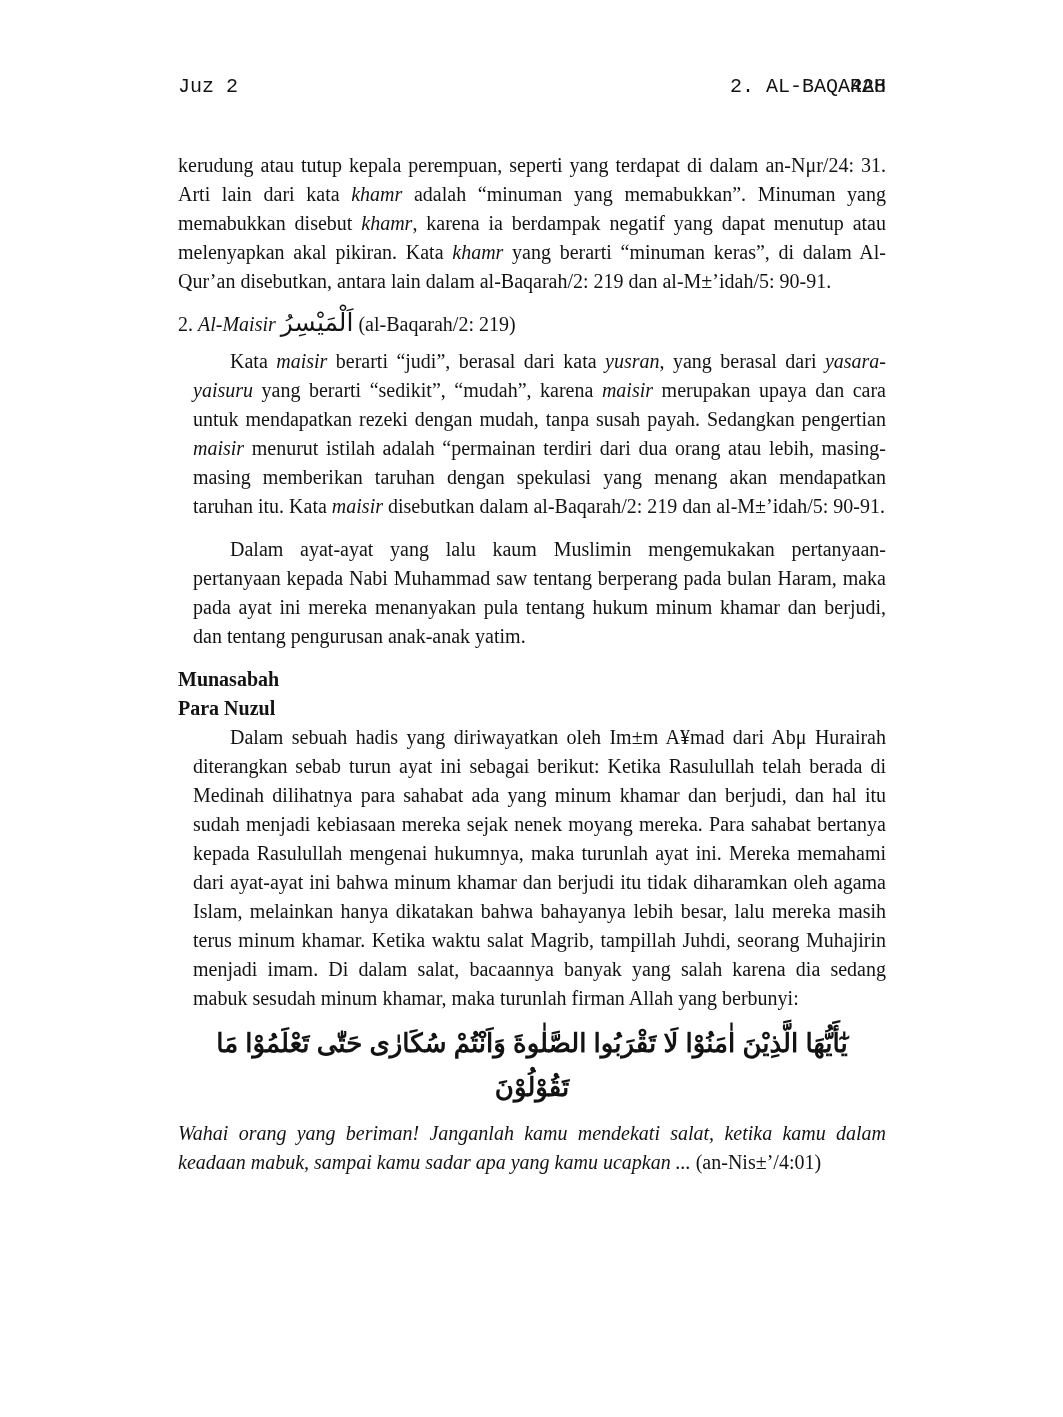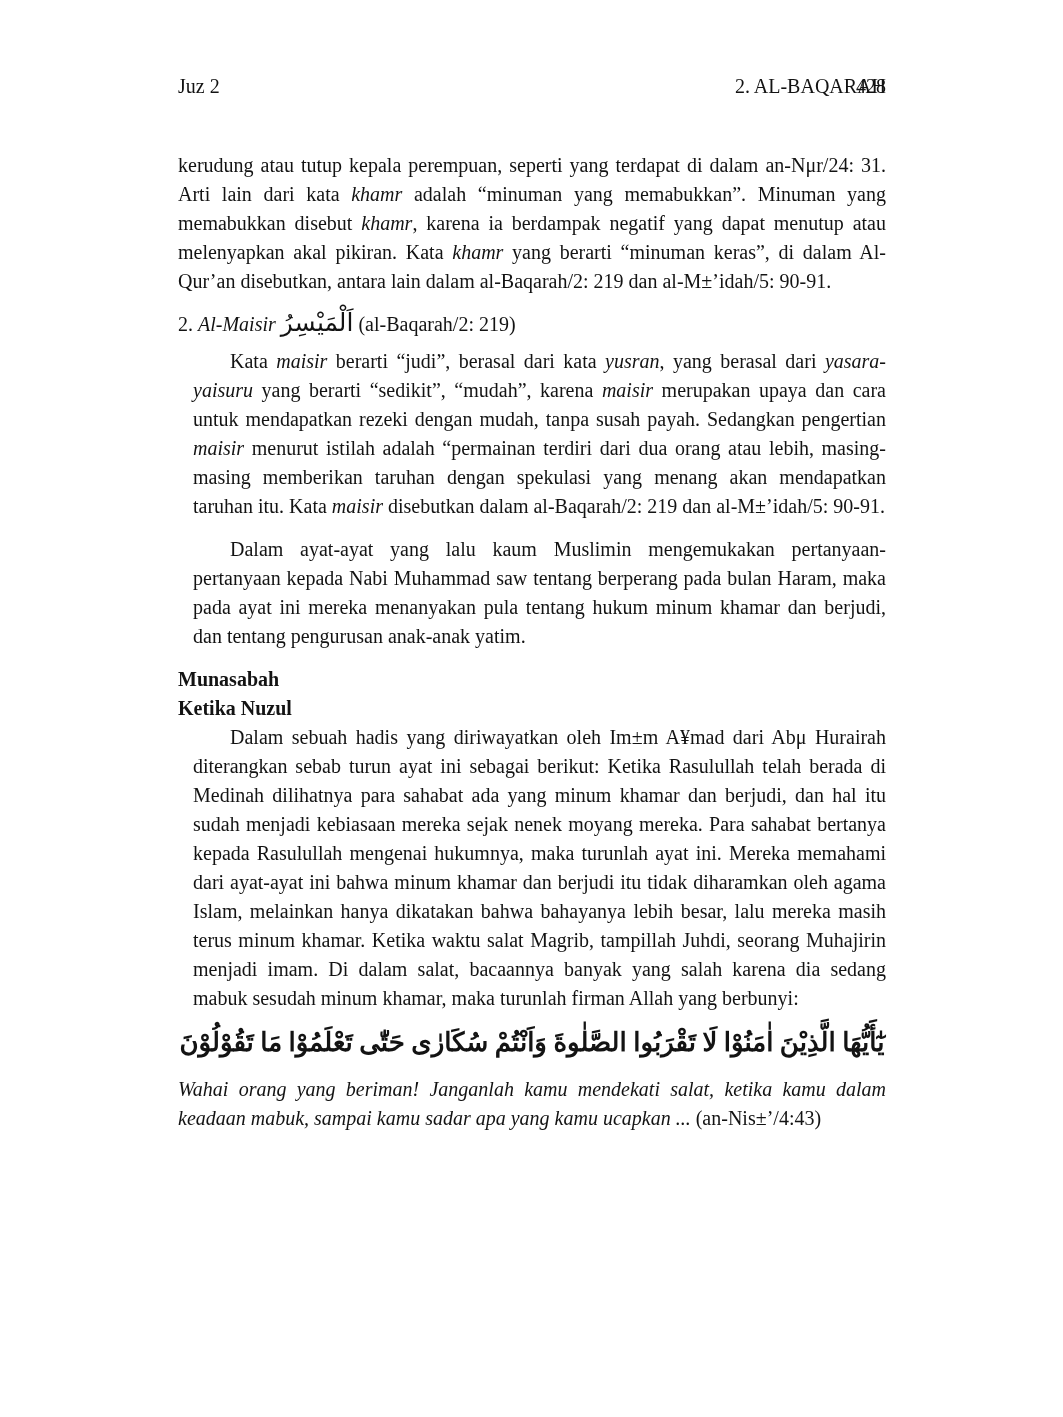--- a/index.html
+++ b/index.html
@@ -16,37 +16,37 @@
     color:#131313;
     overflow:hidden;
   }
   .running-header {
     display:flex;
     justify-content:space-between;
     align-items:baseline;
     margin-bottom:50px;
   }
   .running-header .center { position:absolute; left:0; right:0; text-align:right; }
-  .running-header { position:relative; }
+  .running-header { position:relative;font-family:Liberation Mono, monospace; }
   .block { text-align:justify; margin:0 0 14px 0; }
   .block.small-gap { margin-bottom:8px; }
   .indent { text-indent:37px;margin-left:15px; }
   .heading { text-align:left; }
   .heading-bold { font-weight:bold; text-align:left; margin-bottom:0; }
   .it { font-style:italic; }
   .ar {
     font-family:"DejaVu Sans", sans-serif;
     font-size:25px;
     direction:rtl;
     unicode-bidi:embed;
   }
   .verse {
     text-align:center;
     direction:rtl;
-    font-family:Liberation Serif, serif;
+    font-family:Liberation Sans, sans-serif;
     font-weight:bold;
     font-size:26px;
     line-height:44px;
     margin:6px 0 10px 0;
   }
 </style>
 </head>
 <body>
 
 <div class="page">
@@ -60,22 +60,22 @@
   <div class="block" style="margin-bottom:12px"><span>kerudung atau tutup kepala perempuan, seperti yang terdapat di dalam an-Nμr/24: 31. Arti lain dari kata </span><span class="it">khamr</span><span> adalah “minuman yang memabukkan”. Minuman yang memabukkan disebut </span><span class="it">khamr</span><span>, karena ia berdampak negatif yang dapat menutup atau melenyapkan akal pikiran. Kata </span><span class="it">khamr</span><span> yang berarti “minuman keras”, di dalam Al-Qur’an disebutkan, antara lain dalam al-Baqarah/2: 219 dan al-M±’idah/5: 90-91.</span></div>
 
   <div class="block heading small-gap"><span>2. </span><span class="it">Al-Maisir</span><span> </span><span class="ar">اَلْمَيْسِرُ</span><span>  (al-Baqarah/2: 219)</span></div>
 
   <div class="block indent"><span>Kata </span><span class="it">maisir</span><span> berarti “judi”, berasal dari kata </span><span class="it">yusran</span><span>, yang berasal dari </span><span class="it">yasara-yaisuru</span><span> yang berarti “sedikit”, “mudah”, karena </span><span class="it">maisir</span><span> merupakan upaya dan cara untuk mendapatkan rezeki dengan mudah, tanpa susah payah. Sedangkan pengertian </span><span class="it">maisir</span><span> menurut istilah adalah “permainan terdiri dari dua orang atau lebih, masing-masing memberikan taruhan dengan spekulasi yang menang akan mendapatkan taruhan itu. Kata </span><span class="it">maisir</span><span> disebutkan dalam al-Baqarah/2: 219 dan al-M±’idah/5: 90-91.</span></div>
 
   <div class="block indent"><span>Dalam ayat-ayat yang lalu kaum Muslimin mengemukakan pertanyaan-pertanyaan kepada Nabi Muhammad saw tentang berperang pada bulan Haram, maka pada ayat ini mereka menanyakan pula tentang hukum minum khamar dan berjudi, dan tentang pengurusan anak-anak yatim.</span></div>
 
   <div class="block heading-bold">Munasabah</div>
 
-  <div class="block heading-bold">Ketika Nuzul</div>
+  <div class="block heading-bold">Para Nuzul</div>
 
   <div class="block indent small-gap"><span>Dalam sebuah hadis yang diriwayatkan oleh Im±m A¥mad dari Abμ Hurairah diterangkan sebab turun ayat ini sebagai berikut: Ketika Rasulullah telah berada di Medinah dilihatnya para sahabat ada yang minum khamar dan berjudi, dan hal itu sudah menjadi kebiasaan mereka sejak nenek moyang mereka. Para sahabat bertanya kepada Rasulullah mengenai hukumnya, maka turunlah ayat ini. Mereka memahami dari ayat-ayat ini bahwa minum khamar dan berjudi itu tidak diharamkan oleh agama Islam, melainkan hanya dikatakan bahwa bahayanya lebih besar, lalu mereka masih terus minum khamar. Ketika waktu salat Magrib, tampillah Juhdi, seorang Muhajirin menjadi imam. Di dalam salat, bacaannya banyak yang salah karena dia sedang mabuk sesudah minum khamar, maka turunlah firman Allah yang berbunyi:</span></div>
 
   <div class="verse">يٰٓأَيُّهَا الَّذِيْنَ اٰمَنُوْا لَا تَقْرَبُوا الصَّلٰوةَ وَاَنْتُمْ سُكَارٰى حَتّٰى تَعْلَمُوْا مَا تَقُوْلُوْنَ</div>
 
-  <div class="block"><span class="it">Wahai orang yang beriman! Janganlah kamu mendekati salat, ketika kamu dalam keadaan mabuk, sampai kamu sadar apa yang kamu ucapkan ... </span><span>(an-Nis±’/4:43)</span></div>
+  <div class="block"><span class="it">Wahai orang yang beriman! Janganlah kamu mendekati salat, ketika kamu dalam keadaan mabuk, sampai kamu sadar apa yang kamu ucapkan ... </span><span>(an-Nis±’/4:01)</span></div>
 
 
 </div>
 
 </body></html>

